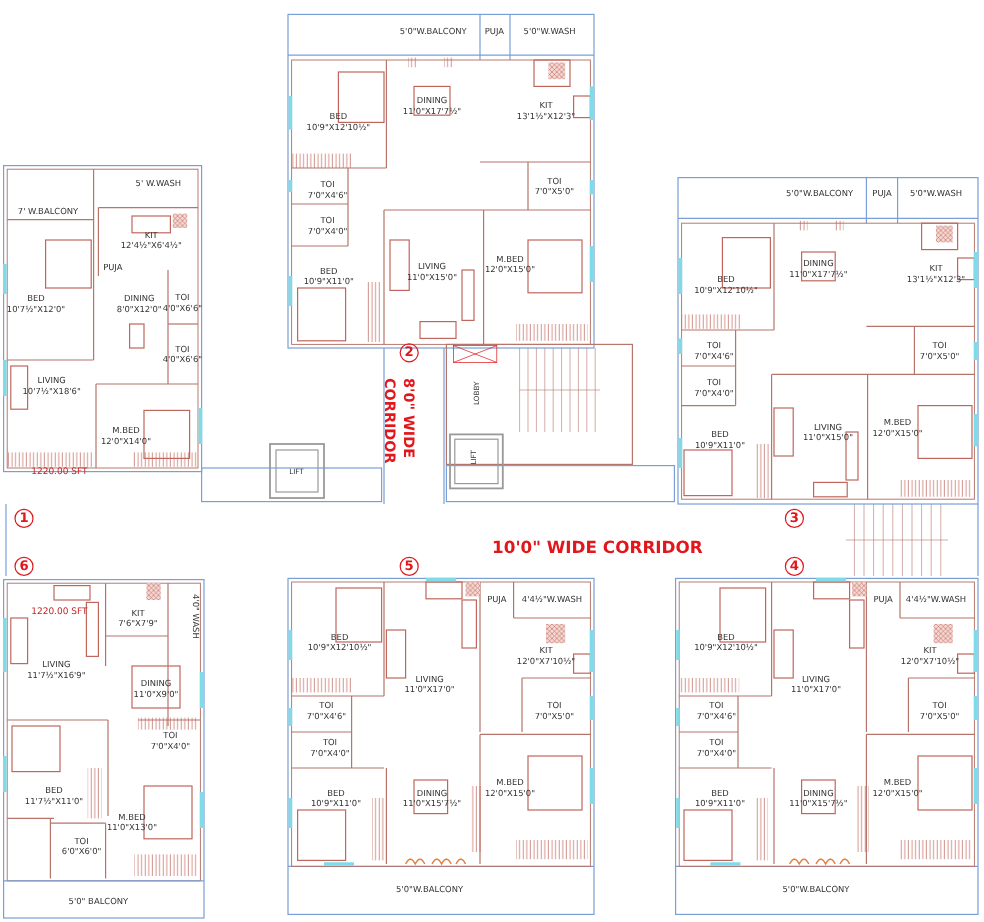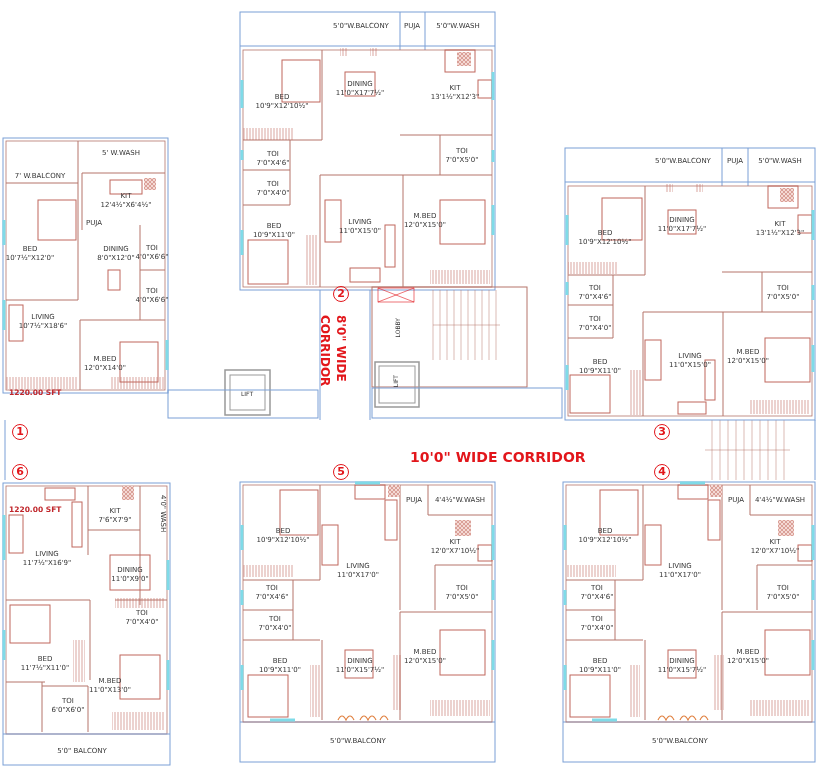--- a/index.html
+++ b/index.html
@@ -1,21 +1,21 @@
 <!DOCTYPE html>
 <html><head>
 <meta charset="utf-8">
 <style>
   html,body{margin:0;padding:0;background:#ffffff;}
   body{width:820px;height:768px;position:relative;overflow:hidden;font-family:"Liberation Sans",sans-serif;}
   .plan{position:absolute;left:0;top:0;width:820px;height:768px;}
   .lbl{position:absolute;font-family:"DejaVu Sans",sans-serif;font-size:7px;color:#333;text-align:center;line-height:9px;white-space:nowrap;transform:translateX(-50%);}
   .corr{position:absolute;color:#e2161b;font-weight:bold;font-family:"DejaVu Sans",sans-serif;white-space:nowrap;}
   .unitno{position:absolute;width:14px;height:14px;border:1px solid #e2161b;border-radius:50%;color:#e2161b;font-weight:bold;font-size:11px;line-height:14px;text-align:center;font-family:"DejaVu Sans",sans-serif;transform:translate(-50%,-50%);}
-  .area{position:absolute;color:#c0262b;font-weight:bold;font-size:7.5px;font-family:"DejaVu Sans",sans-serif;}
+  .area{position:absolute;color:#c0262b;font-weight:normal;font-size:7.5px;font-family:"DejaVu Sans",sans-serif;margin-left:17px;}
   .small{position:absolute;font-size:6px;font-family:"DejaVu Sans",sans-serif;color:#333;}
 </style>
 </head>
 <body>
 
 <svg class="plan" width="820" height="768" viewBox="0 0 820 768" xmlns="http://www.w3.org/2000/svg">
   <defs>
     <pattern id="hatch" width="3" height="8" patternUnits="userSpaceOnUse">
       <line x1="1" y1="0" x2="1" y2="8" stroke="#c0675d" stroke-width="0.6"></line>
     </pattern>
@@ -299,21 +299,21 @@
 <div class="unitno" style="left:341px;top:294px;">2</div>
 <div class="unitno" style="left:662px;top:432px;">3</div>
 <div class="unitno" style="left:662px;top:472px;">4</div>
 <div class="unitno" style="left:341px;top:472px;">5</div>
 <div class="unitno" style="left:20px;top:472px;">6</div>
 
 <div class="area" style="left:9px;top:388px;">1220.00 SFT</div>
 <div class="area" style="left:9px;top:505px;">1220.00 SFT</div>
 
 <div class="lbl" style="left:40px;top:172px;">7' W.BALCONY</div>
-<div class="lbl" style="left:121px;top:149px;text-align:right;">5' W.WASH</div>
+<div class="lbl" style="left:132px;top:149px;text-align:right;">5' W.WASH</div>
 <div class="lbl" style="left:126px;top:192px;"><span>KIT</span><br><span>12'4½"X6'4½"</span></div>
 <div class="lbl" style="left:94px;top:219px;">PUJA</div>
 <div class="lbl" style="left:30px;top:245px;"><span>BED</span><br><span>10'7½"X12'0"</span></div>
 <div class="lbl" style="left:116px;top:245px;"><span>DINING</span><br><span>8'0"X12'0"</span></div>
 <div class="lbl" style="left:152px;top:244px;"><span>TOI</span><br><span>4'0"X6'6"</span></div>
 <div class="lbl" style="left:152px;top:287px;"><span>TOI</span><br><span>4'0"X6'6"</span></div>
 <div class="lbl" style="left:43px;top:313px;"><span>LIVING</span><br><span>10'7½"X18'6"</span></div>
 <div class="lbl" style="left:105px;top:355px;"><span>M.BED</span><br><span>12'0"X14'0"</span></div>
 
 <div class="lbl" style="left:361px;top:22px;">5'0"W.BALCONY</div>

